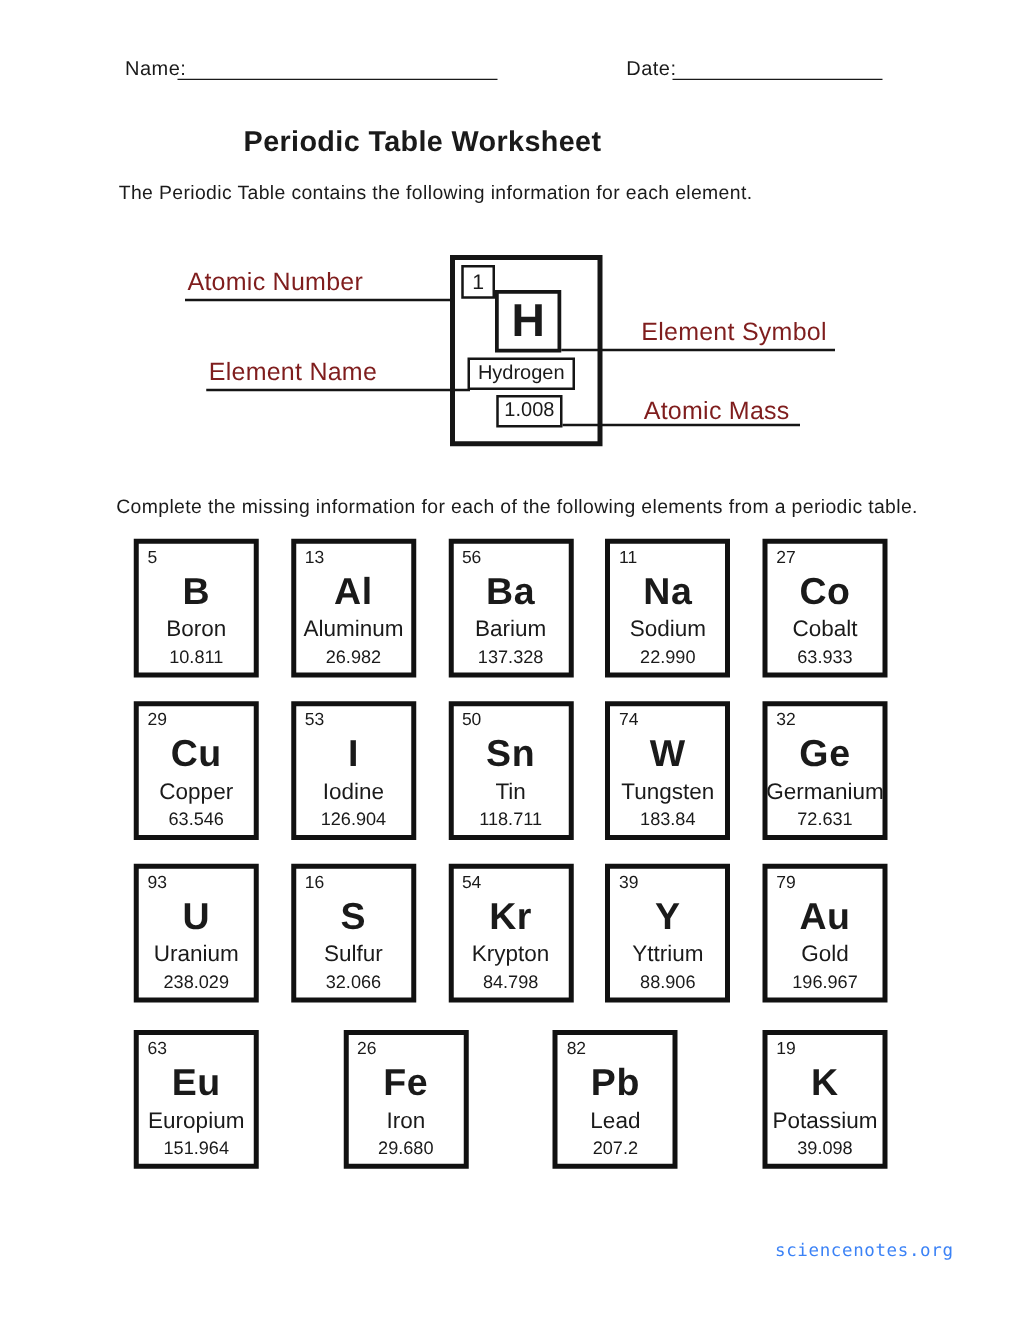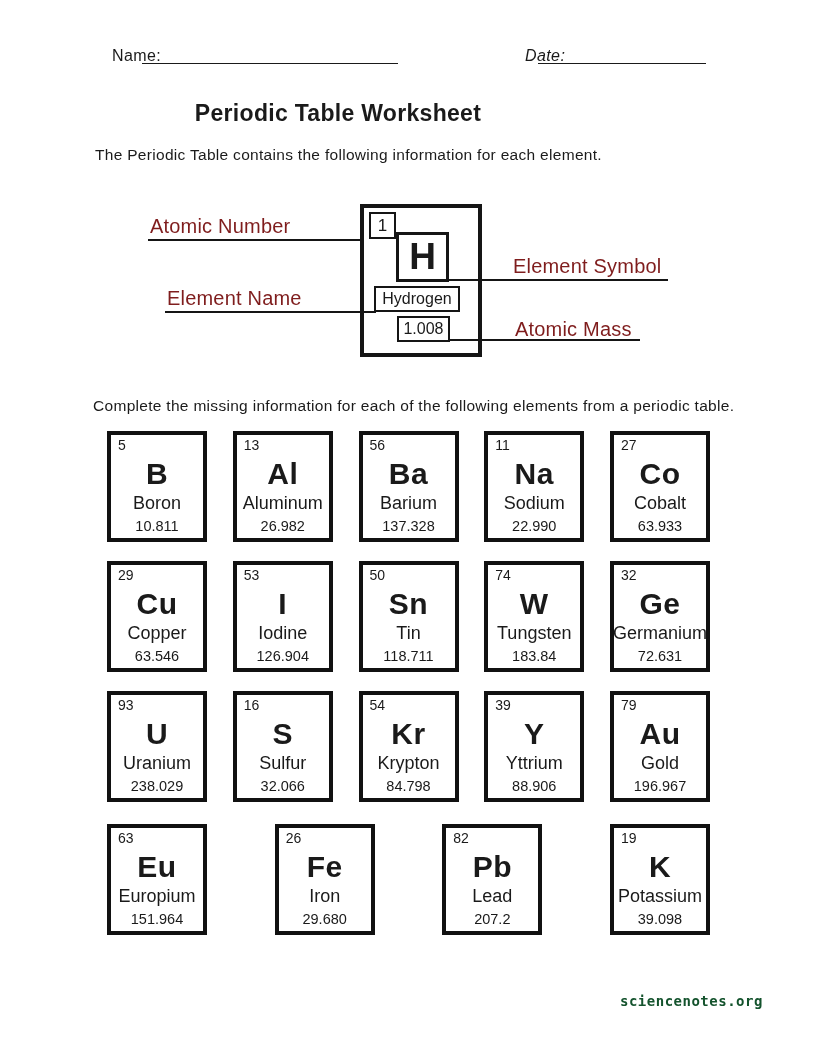--- a/index.html
+++ b/index.html
@@ -32,30 +32,30 @@
   .el-row:last-child{margin-top:22px;}
   .card{
     box-sizing:border-box;width:100px;height:111px;border:4px solid #111111;
     background:#ffffff;display:flex;flex-direction:column;align-items:center;
   }
   .card-num{align-self:flex-start;font-size:14px;margin:3px 0 0 7px;line-height:15px;}
   .card-sym{font-size:30px;font-weight:bold;line-height:32px;margin-top:5px;letter-spacing:0.5px;}
   .card-name{font-size:18px;margin-top:3px;white-space:nowrap;}
   .card-mass{font-size:14.5px;margin-top:4px;white-space:nowrap;}
   
-  .footer{font-family:"DejaVu Sans Mono", monospace;font-size:14px;color:#14532d;letter-spacing:0.5px;font-weight:bold;}
+  .footer{font-family:"DejaVu Sans Mono", monospace;font-size:14px;color:#3b82f6;letter-spacing:0.5px;}
 </style>
 </head>
 <body>
 
 <div class="page">
 
-  <span class="abs field-label" style="left:100px;top:47px;margin-left:12px;">Name:</span>
+  <span class="abs field-label" style="left:100px;top:47px;">Name:</span>
   <div class="abs write-line" style="left:142px;top:47px;width:256px;"></div>
-  <span class="abs field-label" style="left:525px;top:47px;font-style:italic;">Date:</span>
+  <span class="abs field-label" style="left:501px;top:47px;">Date:</span>
   <div class="abs write-line" style="left:538px;top:47px;width:168px;"></div>
 
   <div class="abs title" style="left:0;top:100px;">Periodic Table Worksheet</div>
   <div class="abs para" style="left:95px;top:146px;">The Periodic Table contains the following information for each element.</div>
 
   <div class="abs" style="left:0;top:0;width:816px;height:0;">
     <div class="dbox outer-box" style="left:360px;top:204px;width:122px;height:153px;"></div>
     <div class="dbox num-box" style="left:369px;top:212px;width:27px;height:27px;">1</div>
     <div class="dbox symbol-box" style="left:396px;top:232px;width:53px;height:50px;">H</div>
     <div class="dbox name-box" style="left:374px;top:286px;width:86px;height:26px;">Hydrogen</div>

